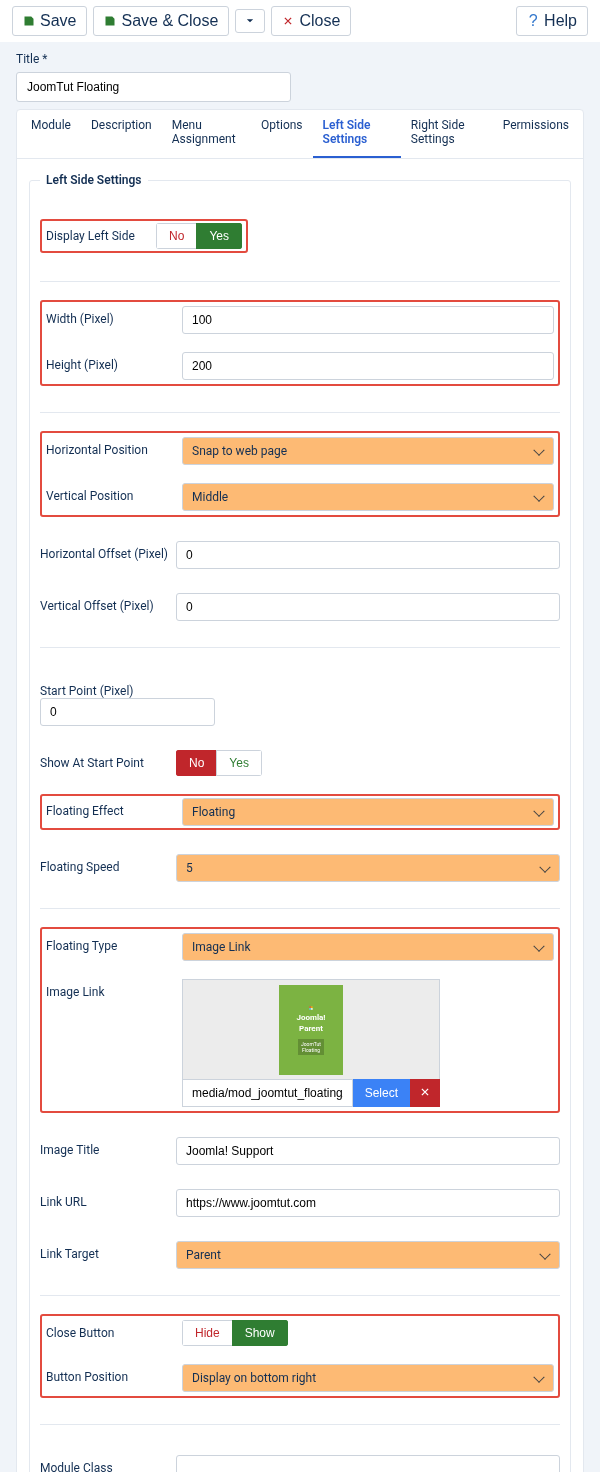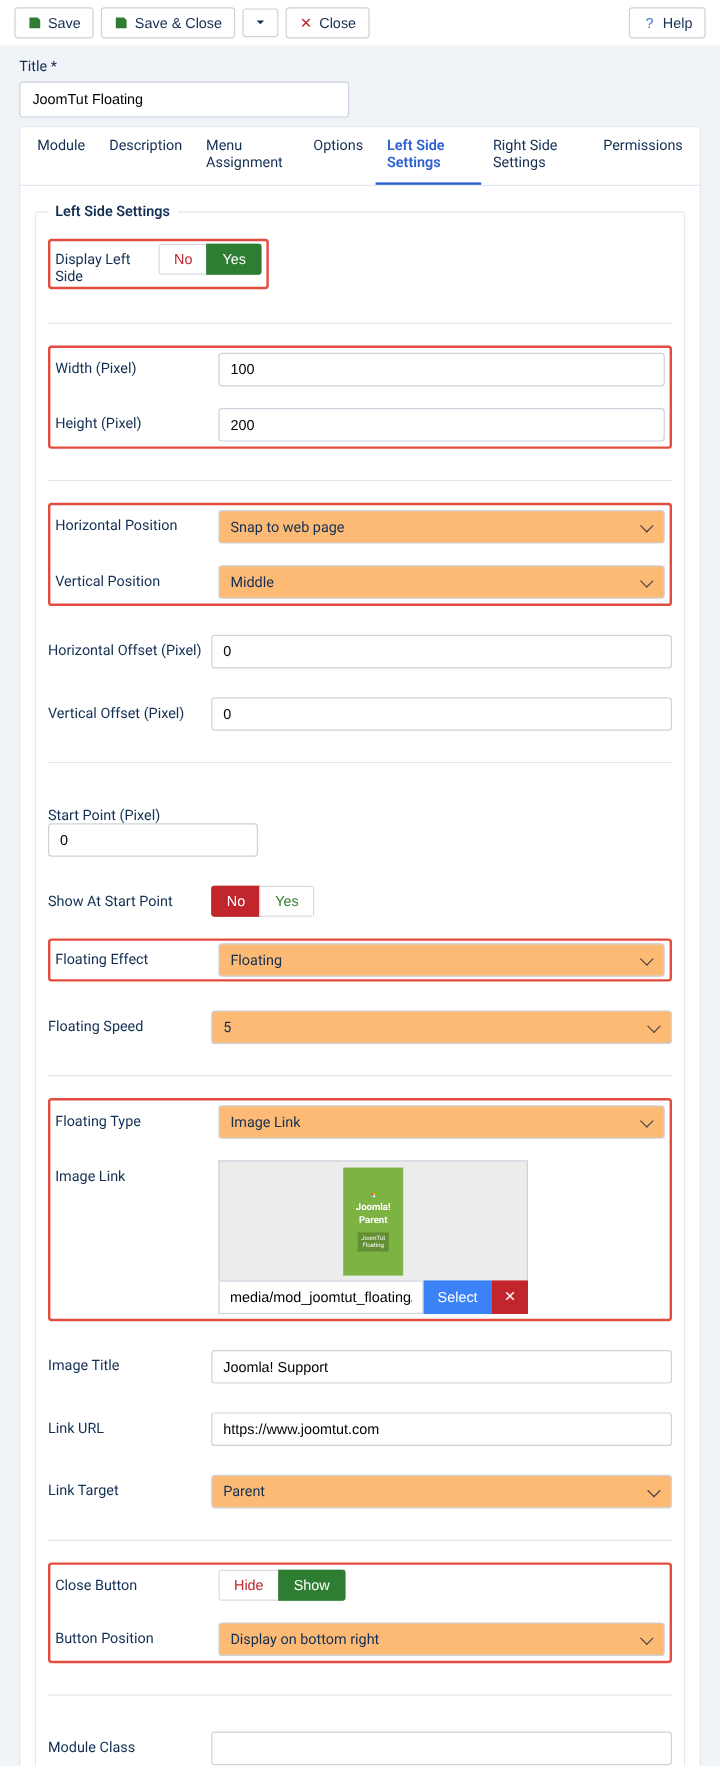--- a/index.html
+++ b/index.html
@@ -19,21 +19,21 @@
     align-items: center;
   }
   .btn {
     display: inline-flex;
     align-items: center;
     gap: 5px;
     padding: 5px 10px;
     border: 1px solid #ccd3dc;
     border-radius: 3px;
     background: #fff;
-    font-size: 12px;
+    font-size: 16px;
     cursor: pointer;
     color: #132f53;
   }
   .btn .ico { width: 12px; height: 12px; display:inline-flex; align-items:center; justify-content:center;}
   .ico-green { color: #2f7d32; }
   .ico-red { color: #c0262b; }
   .ico-blue { color: #3377cc; }
   .spacer { flex: 1; }
   .title-area { padding: 10px 16px 7px; }
   .title-lbl { font-size: 12px; color:#132f53; margin-bottom:6px; }
@@ -123,21 +123,21 @@
   .hl.tight { padding:4px 6px; }
   .hr { border-top:1px solid #e3e8ef; margin:18px 0 0; }
   .imgpicker .prev {
     background:#ececec;
     display:flex; align-items:center; justify-content:center;
     height:100px;
     border:1px solid #ccd3dc; border-bottom:none;
     width: 258px;
   }
   .thumb {
-    width:50px; height:90px; background:#7cb342;
+    width:64px; height:90px; background:#7cb342;
     display:flex; flex-direction:column; align-items:center; justify-content:center;
     font-size:7px; color:#fff; text-align:center; padding:20px;
   }
   .thumb .big { font-size:8px; font-weight:700; margin-top:2px;}
   .thumb .small { font-size:5px; margin-top:6px; background:rgba(0,0,0,.2); padding:2px 3px;}
   .imgrow { display:flex; width:258px; }
   .imgrow .txt { border-radius:0; flex:1;}
   .selectbtn { background:#3b82f6; color:#fff; padding:7px 12px; font-size:12px; border:none; cursor:pointer;}
   .clearbtn { background:#c0262b; color:#fff; padding:7px 10px; font-size:12px; border:none; cursor:pointer;}
   .joom-svg{ width:28px; height:24px;}
@@ -197,21 +197,21 @@
     <div class="tab">Options</div>
     <div class="tab active">Left Side Settings</div>
     <div class="tab">Right Side Settings</div>
     <div class="tab">Permissions</div>
   </div>
 
   <div class="tabbody">
     <fieldset>
       <legend>Left Side Settings</legend>
 
-      <div class="hl tight" style="margin-top:6px; width:184px;">
+      <div class="hl tight" style="margin-top:22px; width:208px;">
         <div class="row first">
           <div class="lbl">Display Left Side</div>
           <div class="ctrl">
             <div class="toggle">
               <button class="tbtn neg">No</button>
               <button class="tbtn act-green">Yes</button>
             </div>
           </div>
         </div>
       </div>

